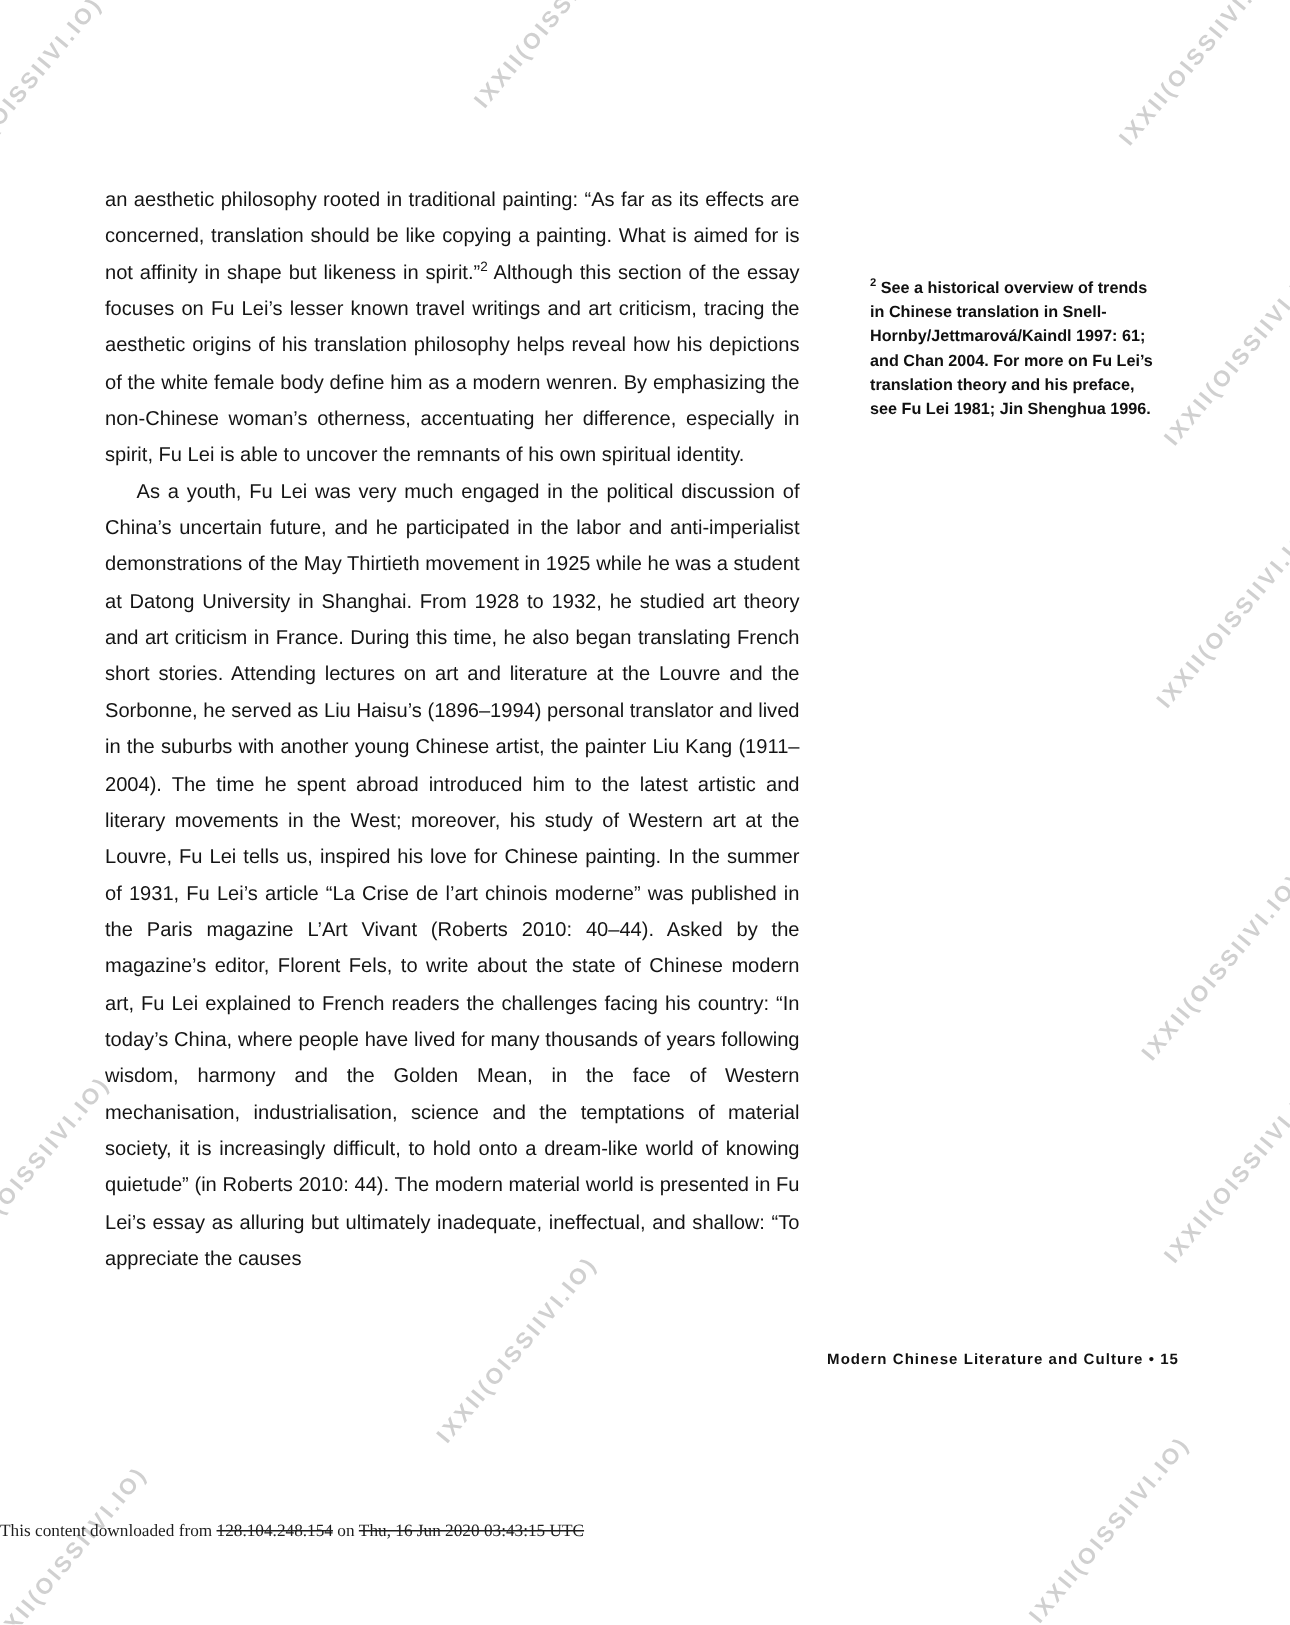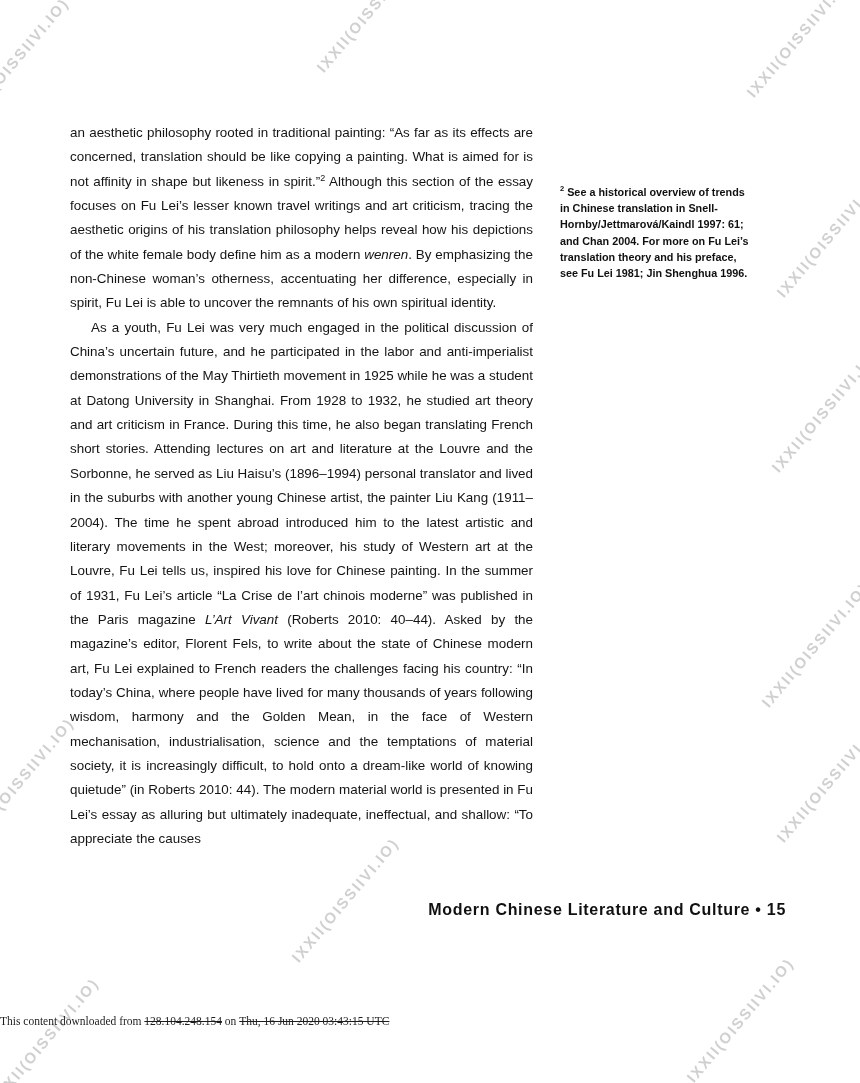--- a/index.html
+++ b/index.html
@@ -32,45 +32,45 @@
     left: 70px;
     top: 121px;
     width: 463px;
     font-size: 13.4px;
     line-height: 24.35px;
     text-align: justify;
     color: #141414;
   }
   .para { margin: 0; }
   .indent { text-indent: 21px; }
-  .italic { font-style: italic; }
+  .italic { }
   sup.fn {
     font-size: 9px;
     vertical-align: super;
     line-height: 0;
   }
   
   .sidenote {
     position: absolute;
-    left: 560px;
+    left: 580px;
     top: 184px;
     width: 194px;
     font-size: 10.8px;
     line-height: 16.2px;
     font-weight: 700;
     color: #101010;
     text-align: left;
   }
   .sidenote sup.fn { font-size: 7.5px; }
   
   .running-footer {
     position: absolute;
     right: 74px;
     top: 901px;
-    font-size: 16px;
+    font-size: 10px;
     font-weight: 700;
     letter-spacing: 0.7px;
     color: #101010;
     white-space: nowrap;
   }
   
   .jstor-footer {
     position: absolute;
     left: 0;
     top: 1013px;

